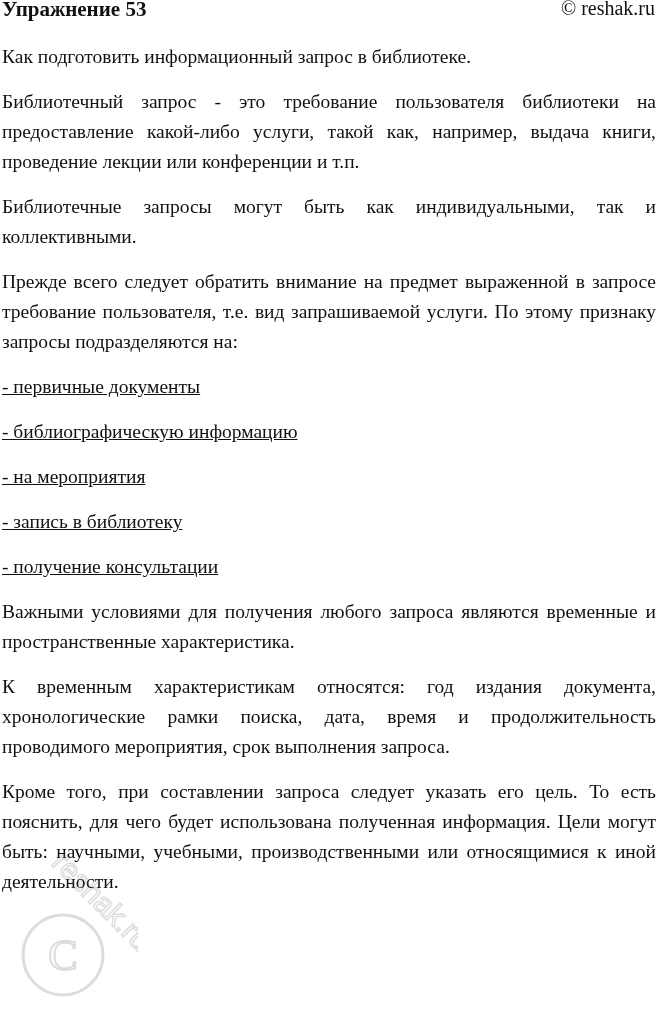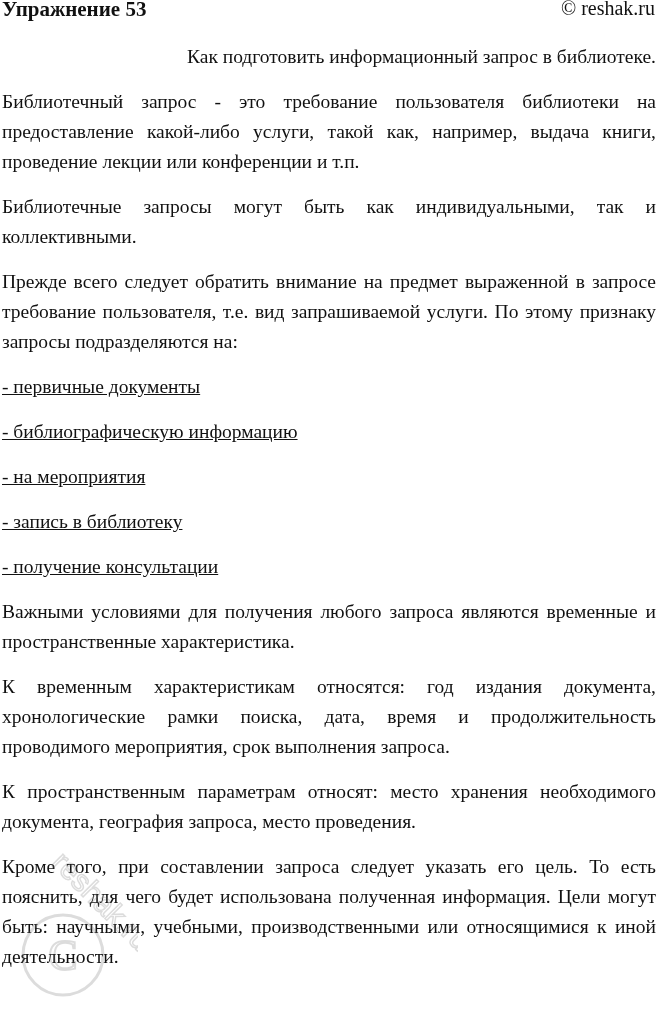--- a/index.html
+++ b/index.html
@@ -13,21 +13,21 @@
     .title {
       position: absolute; left: 2px; top: -3px; font-weight: bold; font-size: 21px;
     }
     .brand {
       position: absolute; right: 3px; top: -3px; font-size: 20px;
     }
     .content { position: absolute; left: 2px; top: 42px; width: 654px; }
     p {
       margin: 0 0 15px 0; line-height: 30px; text-align: justify;
     }
-    p.last-line-left { text-align: right; }
+    p.last-line-left { text-align: left; }
     .li { margin: 0 0 15px 0; line-height: 30px; text-decoration: underline; }
     .watermark {
       position: absolute; left: 8px; top: 850px; width: 130px; height: 160px;
       pointer-events: none; opacity: 0.25;
     }
   </style>
 </head>
 <body>
 
 <div class="header">
@@ -44,21 +44,20 @@
   <div>
     <div class="li">- первичные документы</div>
     <div class="li">- библиографическую информацию</div>
     <div class="li">- на мероприятия</div>
     <div class="li">- запись в библиотеку</div>
     <div class="li">- получение консультации</div>
   </div>
 
   <p>Важными условиями для получения любого запроса являются временные и пространственные характеристика.</p>
   <p>К временным характеристикам относятся: год издания документа, хронологические рамки поиска, дата, время и продолжительность проводимого мероприятия, срок выполнения запроса.</p>
-  <p>К пространственным параметрам относят: место хранения необходимого документа, география запроса, место проведения.</p>
   <p>Кроме того, при составлении запроса следует указать его цель. То есть пояснить, для чего будет использована полученная информация. Цели могут быть: научными, учебными, производственными или относящимися к иной деятельности.</p>
 </div>
 
 <svg class="watermark" viewBox="0 0 130 160">
   <circle cx="55" cy="105" r="40" fill="none" stroke="#777" stroke-width="3"></circle>
   <text x="55" y="120" text-anchor="middle" font-size="44" fill="none" stroke="#777" stroke-width="2" font-family="Liberation Serif, serif">C</text>
   <text x="15" y="40" font-size="30" fill="none" stroke="#777" stroke-width="1.5" font-family="Liberation Sans, sans-serif" transform="rotate(45 60 60)">reshak.ru</text>
 </svg>
 
 </body></html>

